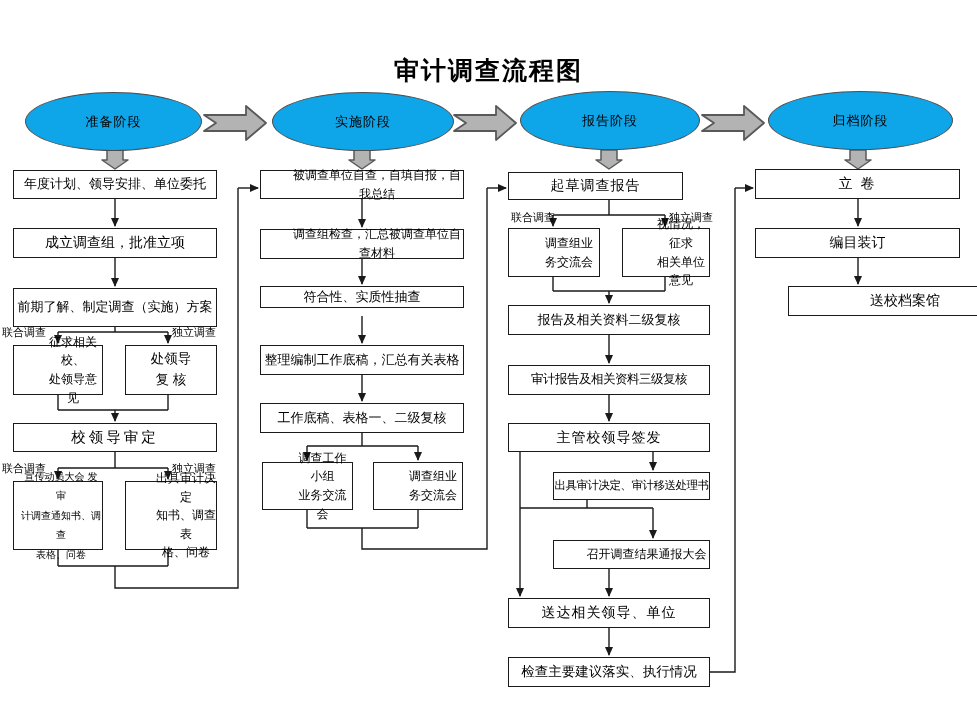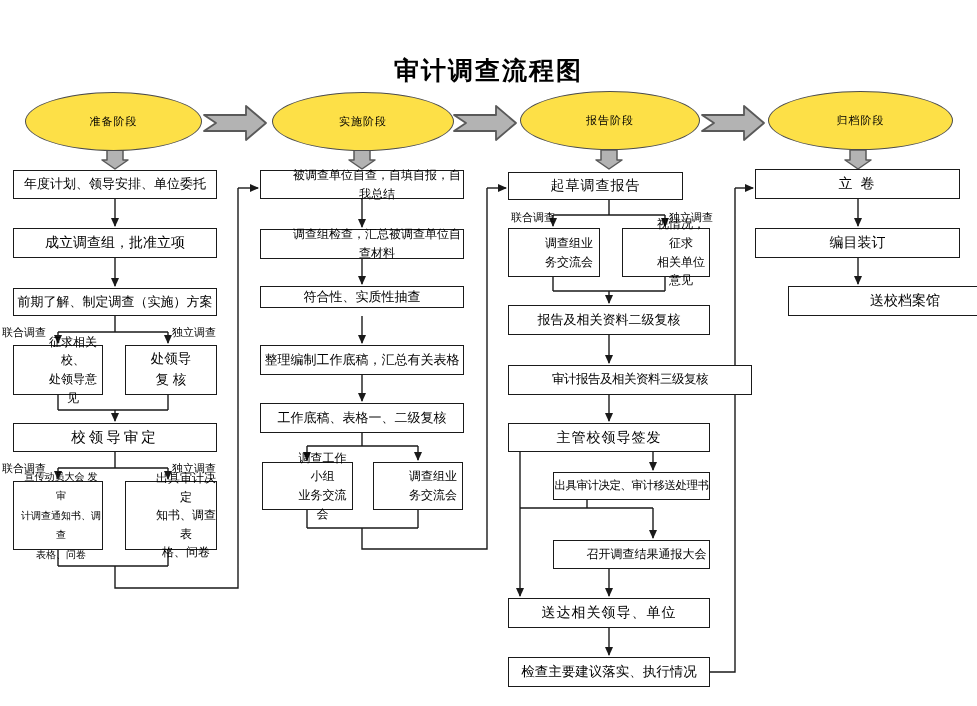--- a/index.html
+++ b/index.html
@@ -7,23 +7,23 @@
     position:relative;width:977px;height:706px;background:#ffffff;
     font-family:"Liberation Sans","DejaVu Sans",sans-serif;color:#000;
     overflow:hidden;
   }
   #lines{position:absolute;left:0;top:0;width:977px;height:706px;}
   .title{
     position:absolute;left:0;top:54px;width:977px;text-align:center;
     font-size:25px;font-weight:bold;letter-spacing:2px;
   }
   .phase{
-    position:absolute;background:#fde047;border:1.6px solid #4d4d4d;border-radius:50%;
+    position:absolute;background:#0ea5e9;border:1.6px solid #4d4d4d;border-radius:50%;
     display:flex;align-items:center;justify-content:center;
-    font-size:11px;letter-spacing:1px;font-family:Liberation Serif, serif;
+    font-size:13px;letter-spacing:1px;font-family:Liberation Serif, serif;
   }
   .box{
     position:absolute;background:#fff;border:1.6px solid #1a1a1a;
     display:flex;align-items:center;justify-content:center;text-align:center;
     font-size:13px;line-height:1.55;white-space:pre-line;box-sizing:border-box;
   }
   .blabel{
     position:absolute;font-size:11px;line-height:1.1;white-space:nowrap;
   }
   .sm{font-size:12px;padding-left:30px;}
@@ -103,21 +103,21 @@
     </g>
   </svg>
 
   <div class="phase" style="left:25px;top:92px;width:175px;height:57px">准备阶段</div>
   <div class="phase" style="left:272px;top:92px;width:180px;height:57px">实施阶段</div>
   <div class="phase" style="left:520px;top:91px;width:178px;height:57px">报告阶段</div>
   <div class="phase" style="left:768px;top:91px;width:183px;height:57px">归档阶段</div>
 
   <div class="box" style="left:13px;top:170px;width:204px;height:29px">年度计划、领导安排、单位委托</div>
   <div class="box" style="left:13px;top:228px;width:204px;height:30px;font-size:14px">成立调查组，批准立项</div>
-  <div class="box" style="left:13px;top:288px;width:204px;height:28px">前期了解、制定调查（实施）方案</div>
+  <div class="box" style="left:13px;top:288px;width:204px;height:39px">前期了解、制定调查（实施）方案</div>
 
   <div class="blabel" style="left:2px;top:326px">联合调查</div>
   <div class="blabel" style="left:172px;top:326px">独立调查</div>
 
   <div class="box sm" style="left:13px;top:345px;width:90px;height:50px">征求相关校、
 处领导意见</div>
   <div class="box" style="left:125px;top:345px;width:92px;height:50px;font-size:13.5px">处领导
 复  核</div>
 
   <div class="box lg" style="left:13px;top:423px;width:204px;height:29px">校领导审定</div>
@@ -146,21 +146,21 @@
 
   <div class="blabel" style="left:511px;top:211px">联合调查</div>
   <div class="blabel" style="left:669px;top:211px">独立调查</div>
 
   <div class="box sm" style="left:508px;top:228px;width:92px;height:49px">调查组业
 务交流会</div>
   <div class="box sm" style="left:622px;top:228px;width:88px;height:49px">视情况，征求
 相关单位意见</div>
 
   <div class="box" style="left:508px;top:305px;width:202px;height:30px">报告及相关资料二级复核</div>
-  <div class="box squeeze" style="left:508px;top:365px;width:244px;height:30px">审计报告及相关资料三级复核</div>
+  <div class="box squeeze" style="left:508px;top:365px;width:202px;height:30px">审计报告及相关资料三级复核</div>
   <div class="box squeeze2" style="left:553px;top:472px;width:157px;height:28px">出具审计决定、审计移送处理书</div>
   <div class="box" style="left:508px;top:423px;width:202px;height:29px;font-size:14px;letter-spacing:1px">主管校领导签发</div>
   <div class="box sm" style="left:553px;top:540px;width:157px;height:29px">召开调查结果通报大会</div>
   <div class="box" style="left:508px;top:598px;width:202px;height:30px;font-size:14px;letter-spacing:1px">送达相关领导、单位</div>
   <div class="box" style="left:508px;top:657px;width:202px;height:30px;font-size:13.5px">检查主要建议落实、执行情况</div>
 
   <div class="box" style="left:755px;top:169px;width:205px;height:30px;font-size:14px;letter-spacing:2px">立  卷</div>
   <div class="box" style="left:755px;top:228px;width:205px;height:30px;font-size:14px">编目装订</div>
   <div class="box" style="left:788px;top:286px;width:234px;height:30px;font-size:14px">送校档案馆</div>
 

